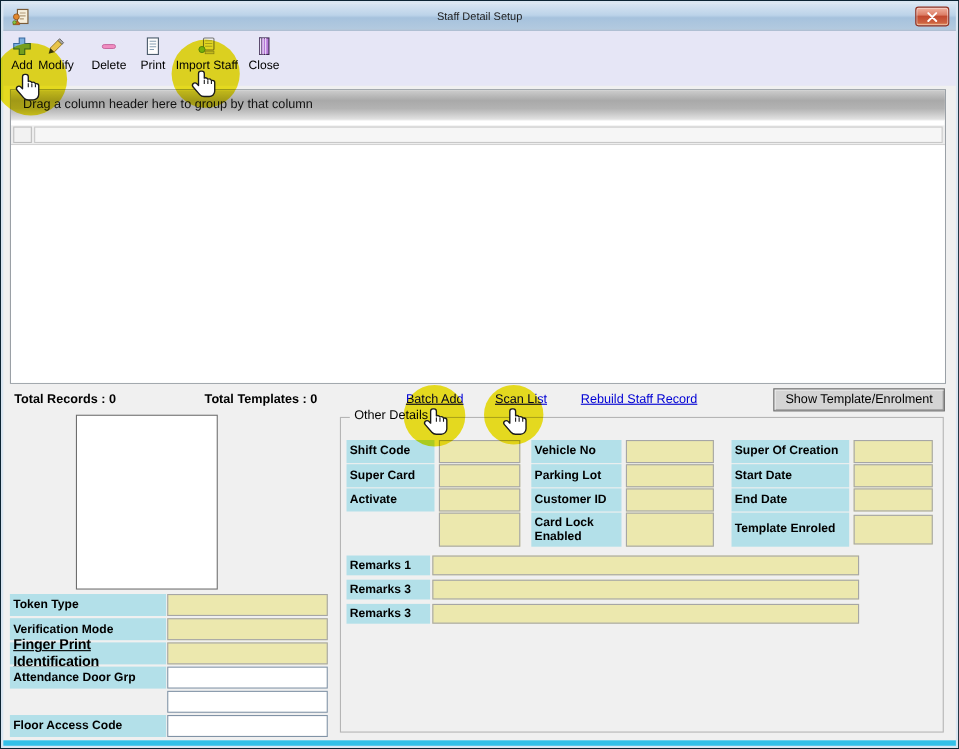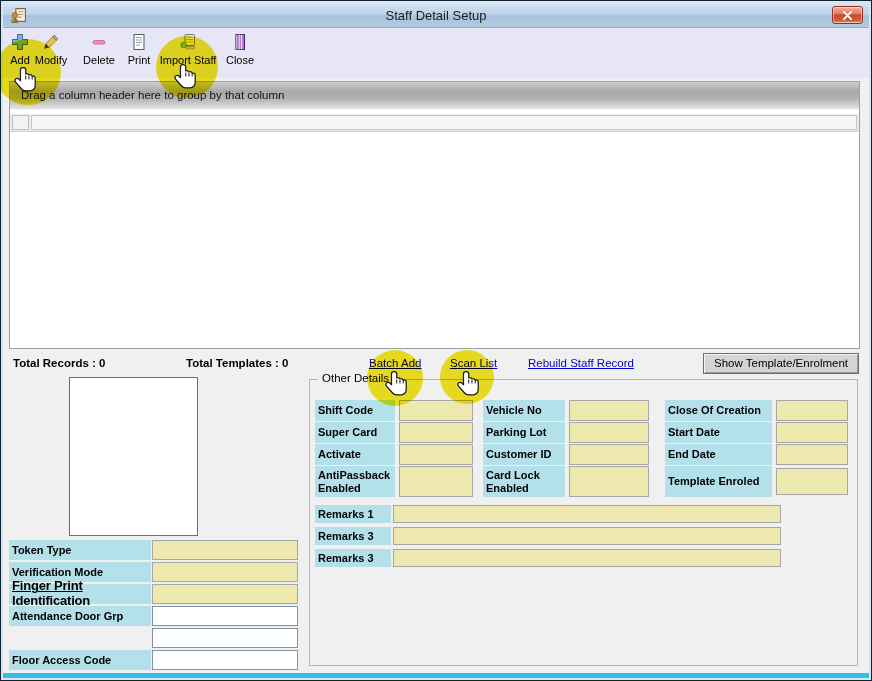--- a/index.html
+++ b/index.html
@@ -4,21 +4,21 @@
 <style>
   html,body{margin:0;padding:0;background:#555;}
   *{box-sizing:border-box;font-family:"Liberation Sans",sans-serif;}
   #win{position:relative;width:872px;height:681px;background:#0c2433;overflow:hidden;}
   #win-inner{position:absolute;inset:1px;background:#f0f0f0;box-shadow:inset 0 0 0 2px #d9e6f2;}
   
   #titlebar{position:absolute;left:2px;top:2px;right:2px;height:25px;
     background:linear-gradient(180deg,#d8e5f2 0%,#bcd3e9 45%,#a6c2dd 55%,#b3cadf 100%);
     border-bottom:1px solid #8fa9c2;}
   #title-text{position:absolute;left:0;right:0;top:0;height:25px;line-height:25px;text-align:center;
-    font-size:13px;color:#1c1c1c;}
+    font-size:10px;color:#1c1c1c;}
   #app-icon{position:absolute;left:7px;top:4px;width:17px;height:17px;}
   #close-btn{position:absolute;right:6px;top:3px;width:31px;height:18px;border-radius:3px;
     border:1px solid #93301f;cursor:pointer;
     background:linear-gradient(180deg,#f0b2a0 0%,#dd8068 40%,#c24a30 50%,#cd6240 85%,#e8a06a 100%);
     box-shadow:inset 0 0 0 1px rgba(255,255,255,.45);display:flex;align-items:center;justify-content:center;}
   
   #toolbar{position:absolute;left:2px;top:27px;right:2px;height:50px;background:#e6e6f6;}
   .tb-item{position:absolute;top:3px;height:44px;display:flex;flex-direction:column;align-items:center;cursor:pointer;}
   .tb-item .tb-icon{height:20px;display:flex;align-items:flex-end;justify-content:center;}
   .tb-item .tb-label{font-size:11px;color:#000;margin-top:3px;white-space:nowrap;}
@@ -170,33 +170,32 @@
 
     <div id="other-box"></div>
     <div id="other-title">Other Details</div>
 
     <div class="cell lab" style="left:314px;top:399px;width:80px;height:21px;">Shift Code</div>
     <div class="cell val-y" style="left:398px;top:399px;width:74px;height:21px;"></div>
     <div class="cell lab" style="left:314px;top:421px;width:80px;height:21px;">Super Card</div>
     <div class="cell val-y" style="left:398px;top:421px;width:74px;height:21px;"></div>
     <div class="cell lab" style="left:314px;top:443px;width:80px;height:21px;">Activate</div>
     <div class="cell val-y" style="left:398px;top:443px;width:74px;height:21px;"></div>
-    <div class="cell lab" style="left:314px;top:465px;width:80px;height:31px;">AntiPassback Enabled</div>
     <div class="cell val-y" style="left:398px;top:465px;width:74px;height:31px;"></div>
 
     <div class="cell lab" style="left:482px;top:399px;width:82px;height:21px;">Vehicle No</div>
     <div class="cell val-y" style="left:568px;top:399px;width:80px;height:21px;"></div>
     <div class="cell lab" style="left:482px;top:421px;width:82px;height:21px;text-align:center;">Parking Lot</div>
     <div class="cell val-y" style="left:568px;top:421px;width:80px;height:21px;"></div>
     <div class="cell lab" style="left:482px;top:443px;width:82px;height:21px;">Customer ID</div>
     <div class="cell val-y" style="left:568px;top:443px;width:80px;height:21px;"></div>
     <div class="cell lab" style="left:482px;top:465px;width:82px;height:31px;">Card Lock Enabled</div>
     <div class="cell val-y" style="left:568px;top:465px;width:80px;height:31px;"></div>
 
-    <div class="cell lab" style="left:664px;top:399px;width:107px;height:21px;">Close Of Creation</div>
+    <div class="cell lab" style="left:664px;top:399px;width:107px;height:21px;">Super Of Creation</div>
     <div class="cell val-y" style="left:775px;top:399px;width:72px;height:21px;"></div>
     <div class="cell lab" style="left:664px;top:421px;width:107px;height:21px;">Start Date</div>
     <div class="cell val-y" style="left:775px;top:421px;width:72px;height:21px;"></div>
     <div class="cell lab" style="left:664px;top:443px;width:107px;height:21px;">End Date</div>
     <div class="cell val-y" style="left:775px;top:443px;width:72px;height:21px;"></div>
     <div class="cell lab" style="left:664px;top:465px;width:107px;height:31px;">Template Enroled</div>
     <div class="cell val-y" style="left:775px;top:467px;width:72px;height:27px;"></div>
 
     <div class="cell lab" style="left:314px;top:504px;width:76px;height:18px;">Remarks 1</div>
     <div class="cell val-y" style="left:392px;top:504px;width:388px;height:18px;"></div>

